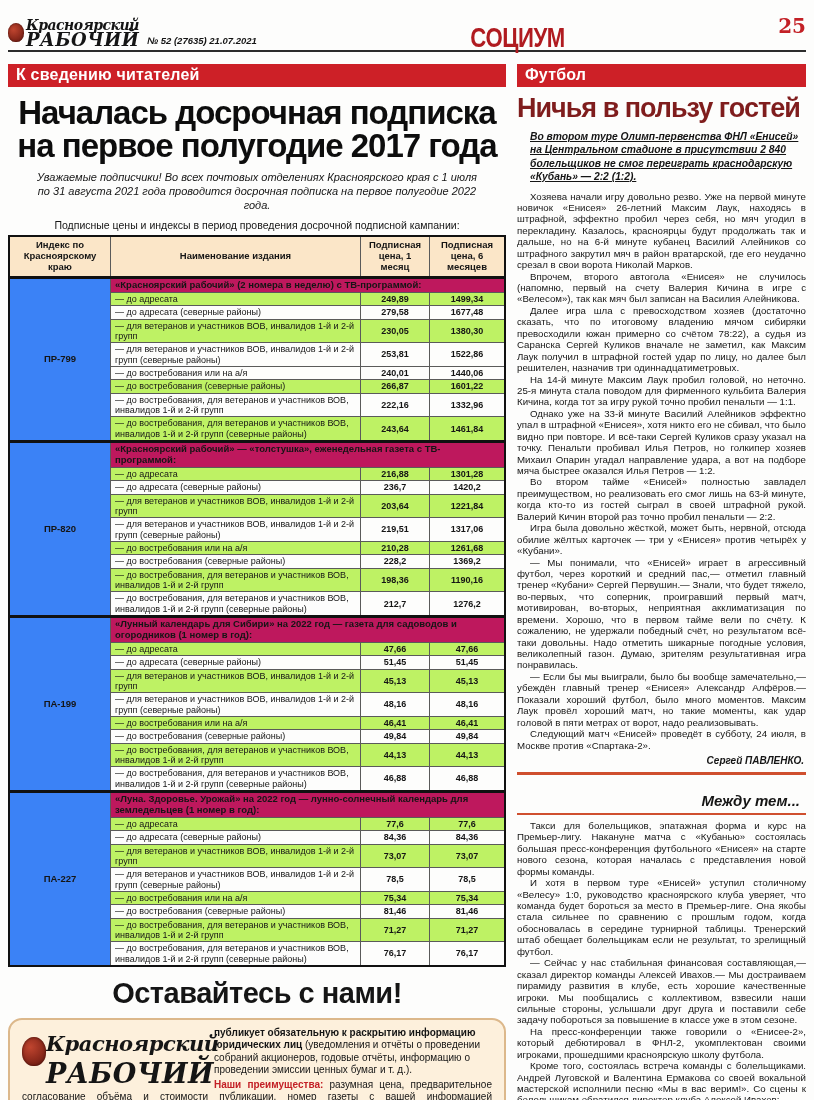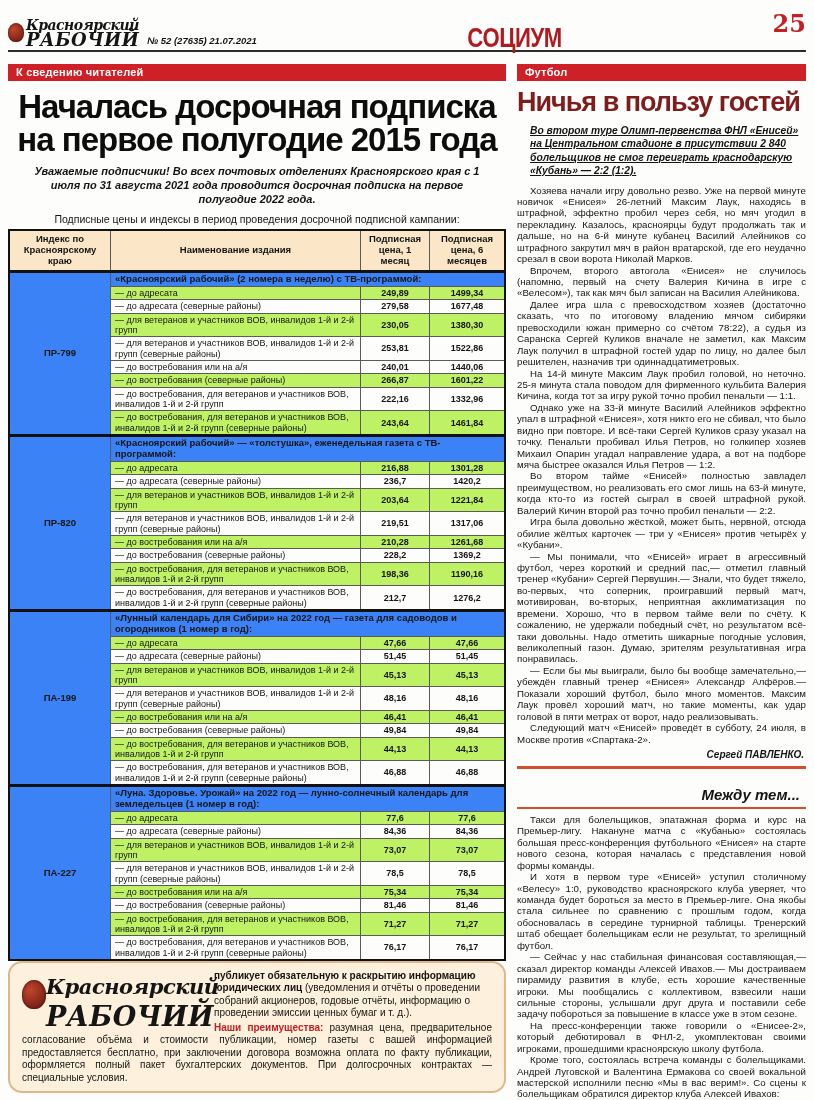--- a/index.html
+++ b/index.html
@@ -22,44 +22,44 @@
     background:radial-gradient(circle at 35% 35%, #c0452f 0%, #8d2a1c 55%, #5f1710 100%);
     box-shadow:inset 0 0 2px #3c0d08;
   }
   .logo-l1{display:block;font-family:"DejaVu Serif",serif;font-style:italic;font-weight:bold;font-size:14px;letter-spacing:-.5px;}
   .logo-l2{display:block;font-family:"DejaVu Serif",serif;font-style:italic;font-weight:bold;font-size:18px;letter-spacing:.5px;}
   .issue{font-size:9.5px;font-weight:bold;font-style:italic;padding-bottom:2px;white-space:nowrap;}
   .section-label{
     color:#b01b20;font-weight:bold;font-size:27px;line-height:.9;
     display:inline-block;transform:scaleX(.82);transform-origin:bottom center;letter-spacing:-.5px;
   }
-  .page-num{color:#c32026;font-family:"DejaVu Serif",serif;font-weight:bold;font-size:24px;line-height:1;padding-bottom:14px;}
+  .page-num{color:#c32026;font-family:"DejaVu Serif",serif;font-weight:bold;font-size:20px;line-height:1;padding-bottom:14px;}
   
   .col-left{position:absolute;left:8px;top:64px;width:498px;}
   .col-right{position:absolute;left:517px;top:64px;width:289px;}
   .banner{
-    background:#cd2027;color:#fff;font-weight:bold;font-size:11px;
+    background:#cd2027;color:#fff;font-weight:bold;font-size:16px;
     padding:2px 8px 3px;letter-spacing:.2px;
   }
   
   .headline{
     font-weight:bold;font-size:33px;line-height:1.0;letter-spacing:-1px;
     text-align:center;margin:9px 0 9px;color:#0d0d0d;
   }
   .intro{
-    font-weight:bold;font-style:italic;font-size:11px;line-height:1.25;
+    font-weight:normal;font-style:italic;font-size:11px;line-height:1.25;
     text-align:center;margin:0 24px 7px;
   }
   .tbl-caption{font-size:10.5px;text-align:center;margin:0 0 4px;}
   table.prices{width:100%;border-collapse:collapse;font-size:9px;border:2px solid #111;}
   table.prices th,table.prices td{border:1px solid #5a5a5a;padding:1px 4px;vertical-align:middle;line-height:1.15;}
   table.prices th{background:#fbe6c8;font-weight:bold;font-size:9.5px;text-align:center;padding:3px 2px;}
   th.c1{width:96px;} th.c3{width:64px;} th.c4{width:70px;}
   td.idx-cell{text-align:center;font-weight:bold;font-size:9.5px;background:#3b82f6;}
-  td.sec-title{font-weight:bold;font-size:9.5px;background:#3b82f6;}
+  td.sec-title{font-weight:bold;font-size:9.5px;background:#be185d;}
   td.price{text-align:center;font-weight:bold;}
   tr.hl td.lbl,tr.hl td.price{background:#bef264;}
   tr.sec-start td{border-top:3px solid #111;}
   .stay-headline{font-weight:bold;font-size:29px;letter-spacing:-.5px;text-align:center;margin:10px 0 8px;}
   
   .ad-box{
     border:2px solid #dcb88b;background:#fdf0dc;border-radius:14px;
     padding:7px 12px 7px;font-size:10px;line-height:1.25;
   }
   .ad-logo{float:left;width:168px;height:58px;position:relative;padding-left:24px;margin-top:4px;}
@@ -94,21 +94,21 @@
       <span class="logo-l2">РАБОЧИЙ</span>
     </div>
     <span class="issue">№ 52 (27635) 21.07.2021</span>
   </div>
   <div class="section-label">СОЦИУМ</div>
   <div class="page-num">25</div>
 </div>
 
 <div class="col-left">
   <div class="banner">К сведению читателей</div>
-  <h1 class="headline" style="margin-top:9px;">Началась досрочная подписка на первое полугодие 2015 года</h1>
+  <h1 class="headline" style="margin-top:9px;">Началась досрочная подписка на первое полугодие 2017 года</h1>
   <p class="intro">Уважаемые подписчики! Во всех почтовых отделениях Красноярского края с 1 июля по 31 августа 2021 года проводится досрочная подписка на первое полугодие 2022 года.</p>
   <p class="tbl-caption">Подписные цены и индексы в период проведения досрочной подписной кампании:</p>
   <table class="prices">
       <thead>
         <tr>
           <th class="c1">Индекс по Красноярскому краю</th>
           <th class="c2">Наименование издания</th>
           <th class="c3">Подписная цена, 1 месяц</th>
           <th class="c4">Подписная цена, 6 месяцев</th>
         </tr>
@@ -285,20 +285,21 @@
           <td class="price">71,27</td>
           <td class="price">71,27</td>
         </tr>
         <tr>
           <td class="lbl">— до востребования, для ветеранов и участников ВОВ, инвалидов 1-й и 2-й групп (северные районы)</td>
           <td class="price">76,17</td>
           <td class="price">76,17</td>
         </tr>
       </tbody>
     </table>
+  <h2 class="stay-headline">Оставайтесь с нами!</h2>
 
   <div class="ad-box">
     <div class="ad-logo">
       <span class="emblem"></span>
       <span class="logo-l1">Красноярский</span>
       <span class="logo-l2">РАБОЧИЙ</span>
     </div>
     <p class="ad-intro"><span class="b">публикует обязательную к раскрытию информацию юридических лиц</span>
       <span>(уведомления и отчёты о проведении собраний акционеров, годовые отчёты, информацию о проведении эмиссии ценных бумаг и т. д.).</span></p>
     <p class="ad-main"><span class="red b">Наши преимущества:</span><span> разумная цена, предварительное согласование объёма и стоимости публикации, номер газеты с вашей информацией предоставляется бесплатно, при заключении договора возможна оплата по факту публикации, оформляется полный пакет бухгалтерских документов. При долгосрочных контрактах — специальные условия. </span></p>

